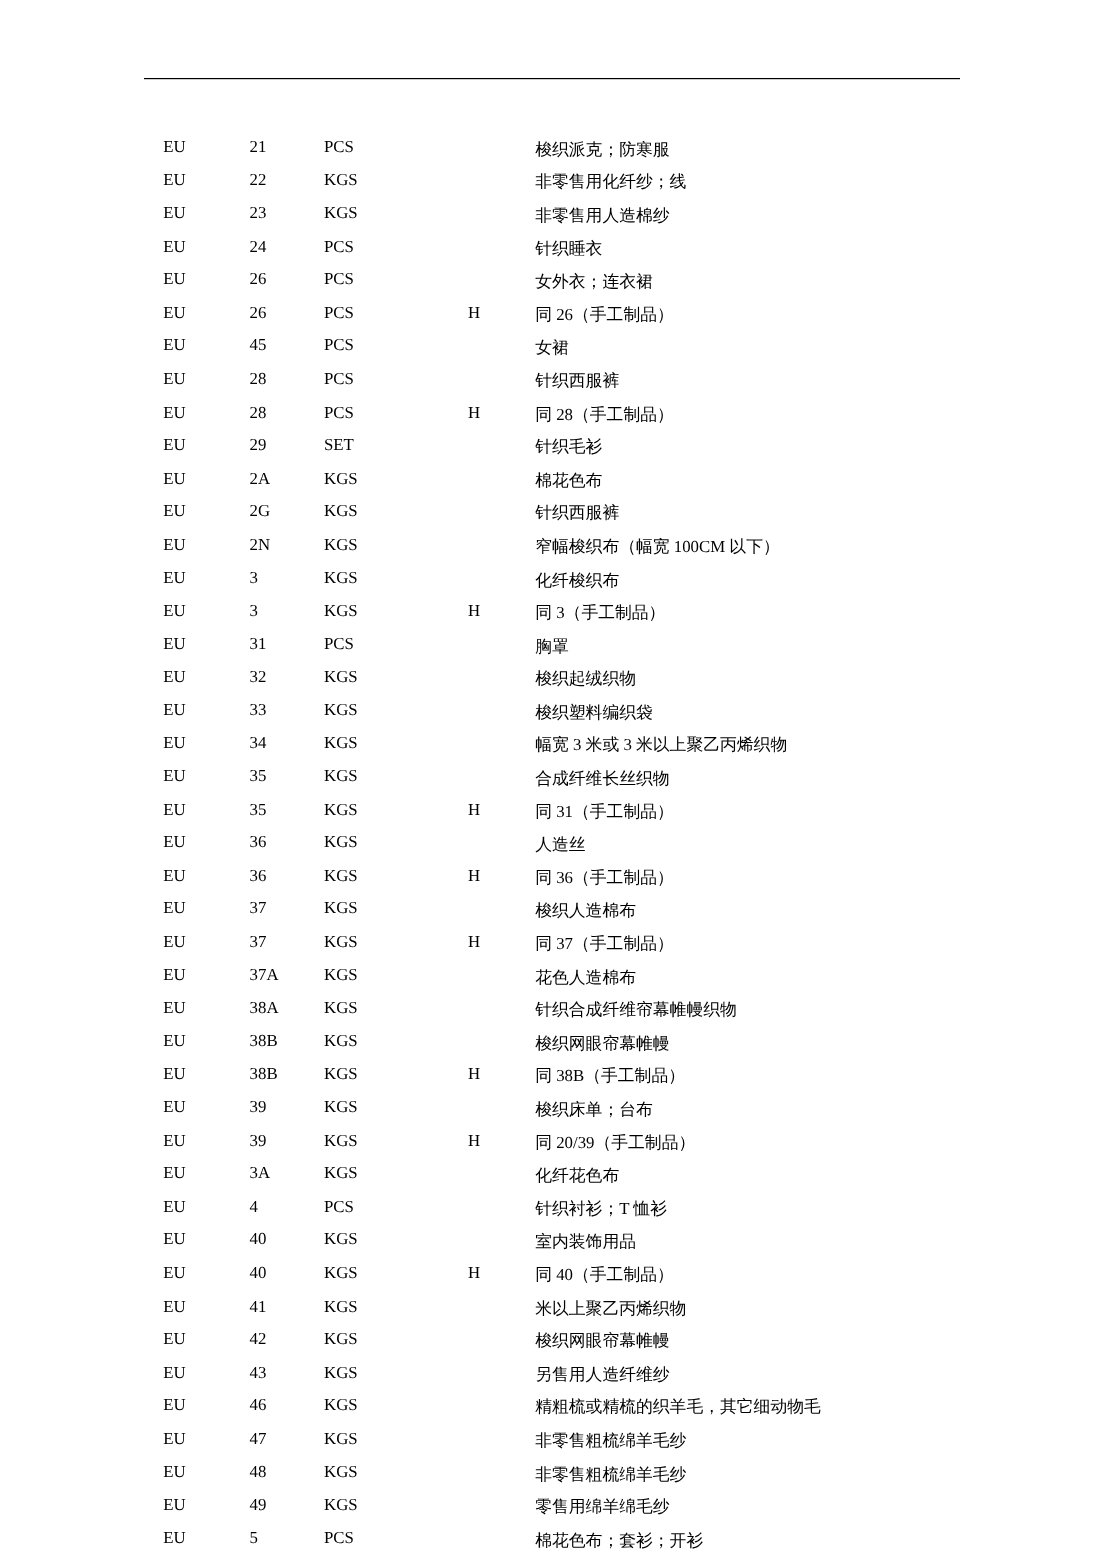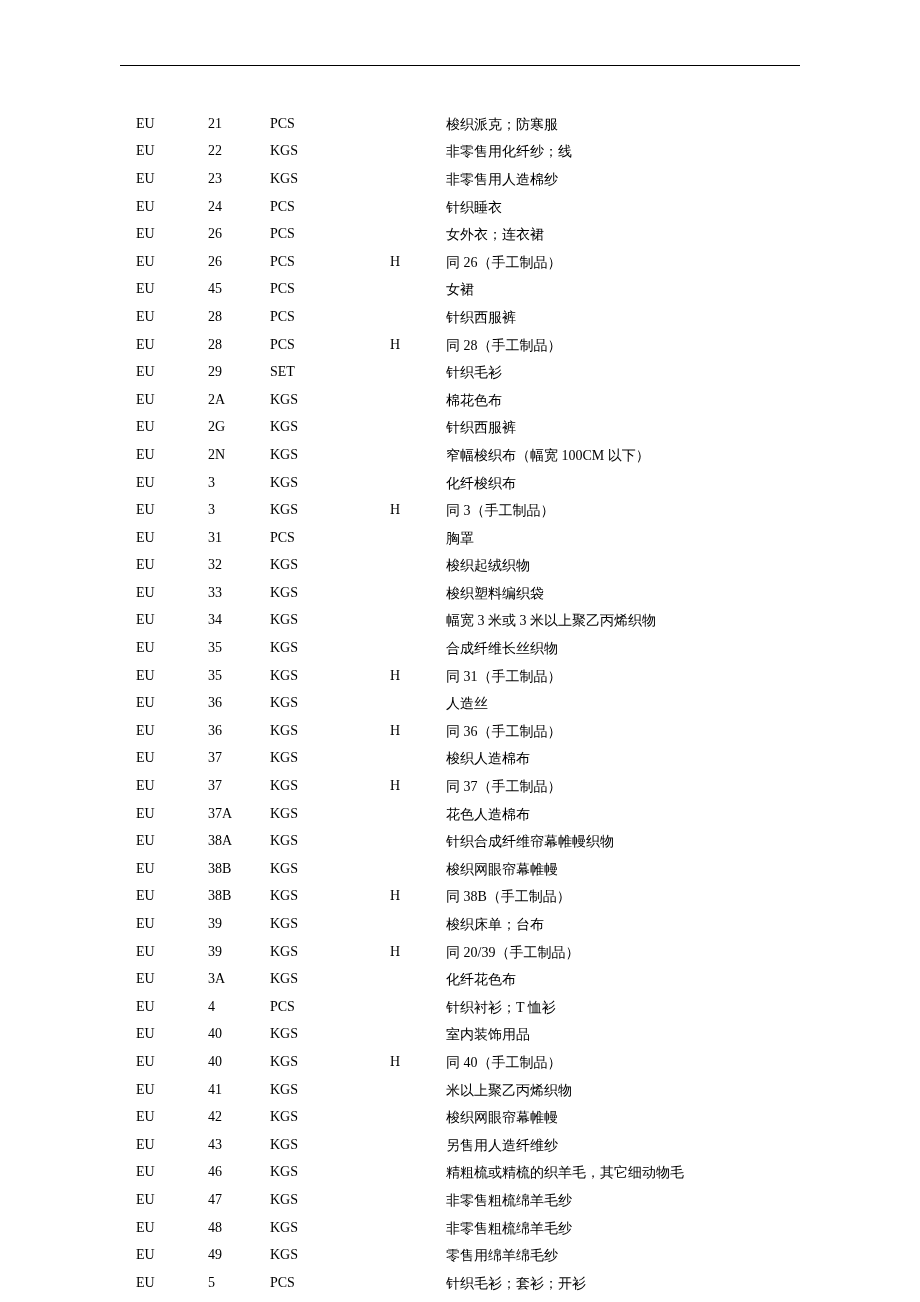--- a/index.html
+++ b/index.html
@@ -333,21 +333,21 @@
           <td class="col-code">49</td>
           <td class="col-unit">KGS</td>
           <td class="col-flag"></td>
           <td class="col-desc">零售用绵羊绵毛纱</td>
         </tr>
         <tr>
           <td class="col-region">EU</td>
           <td class="col-code">5</td>
           <td class="col-unit">PCS</td>
           <td class="col-flag"></td>
-          <td class="col-desc">针织毛衫；套衫；开衫</td>
+          <td class="col-desc">棉花色布；套衫；开衫</td>
         </tr>
         <tr>
           <td class="col-region">EU</td>
           <td class="col-code">5</td>
           <td class="col-unit">PCS</td>
           <td class="col-flag">H</td>
           <td class="col-desc">同 5（手工制品）</td>
         </tr>
       </tbody>
   </table>

